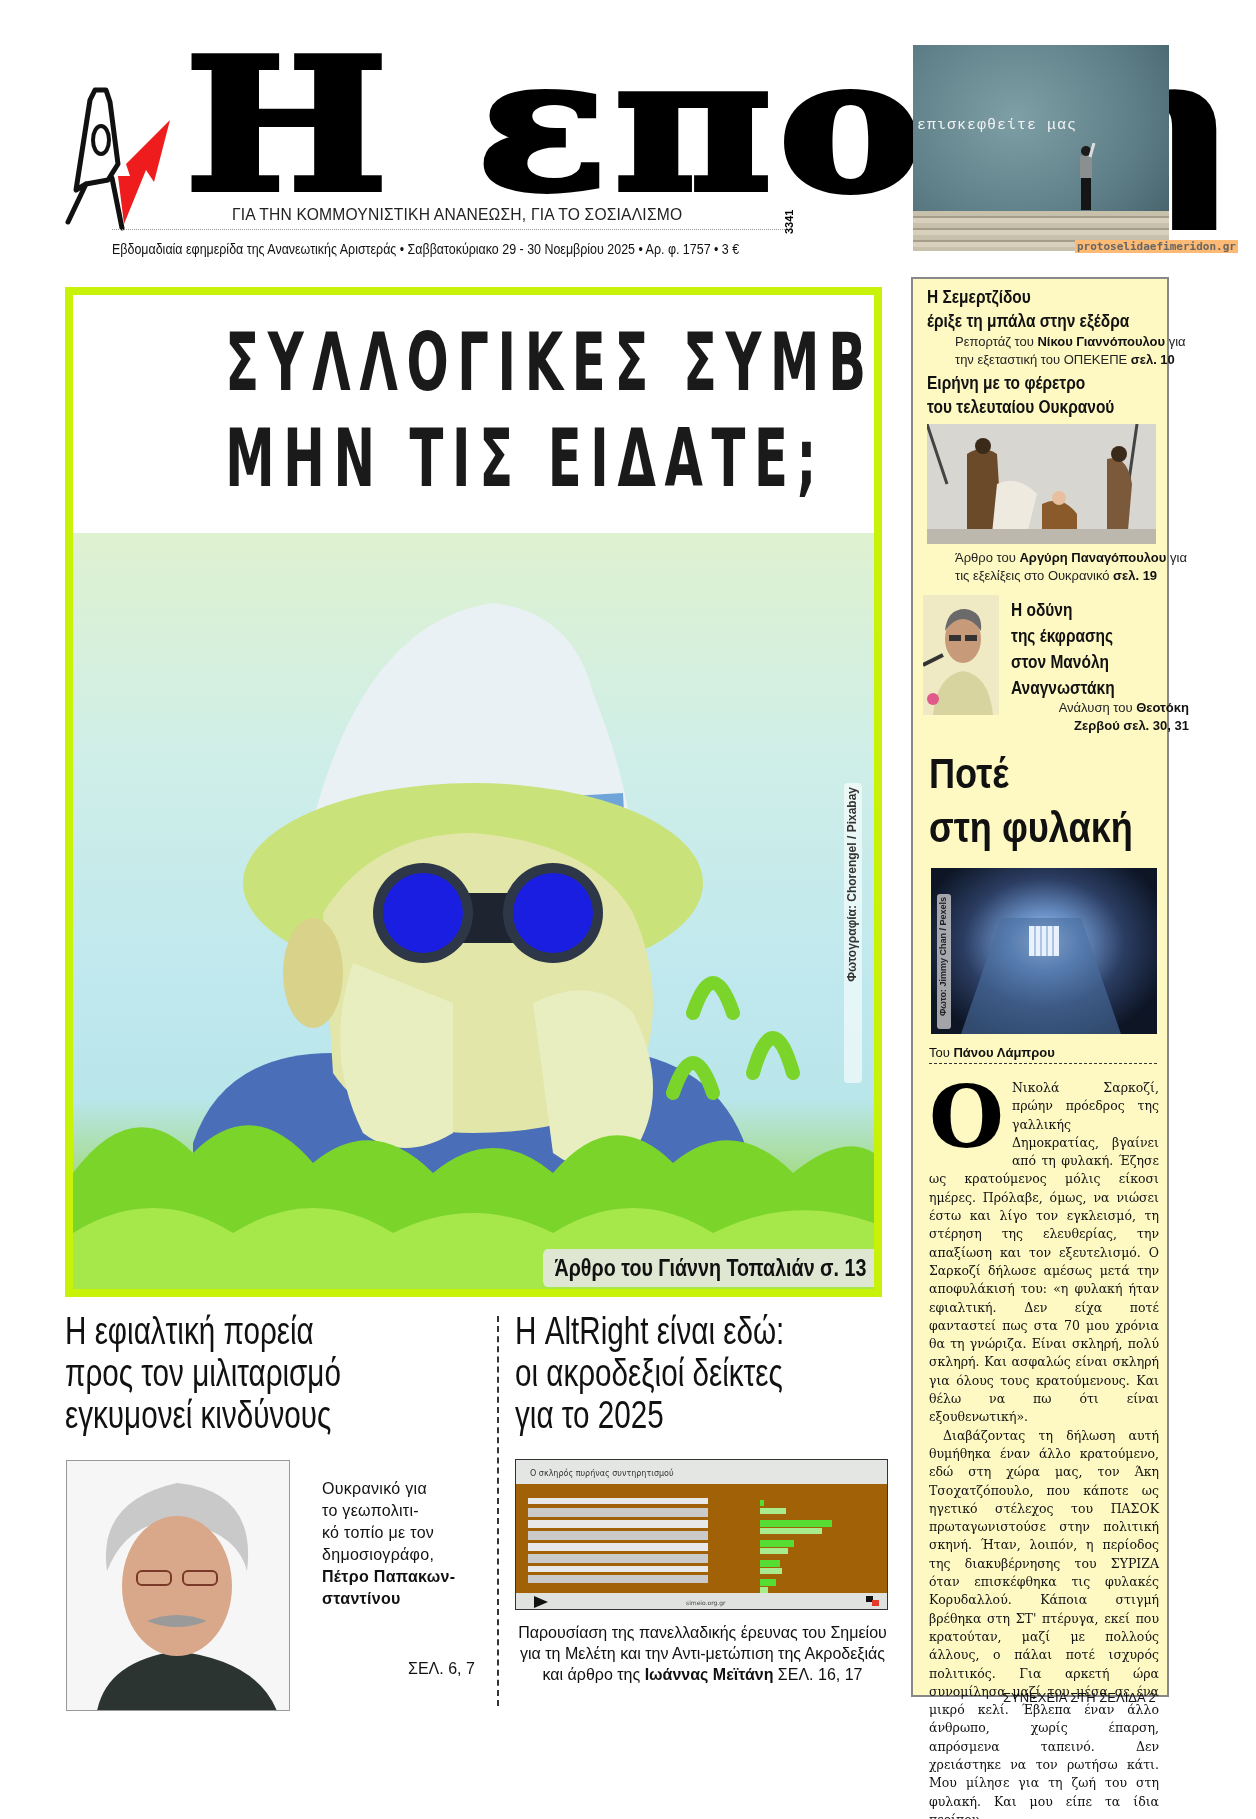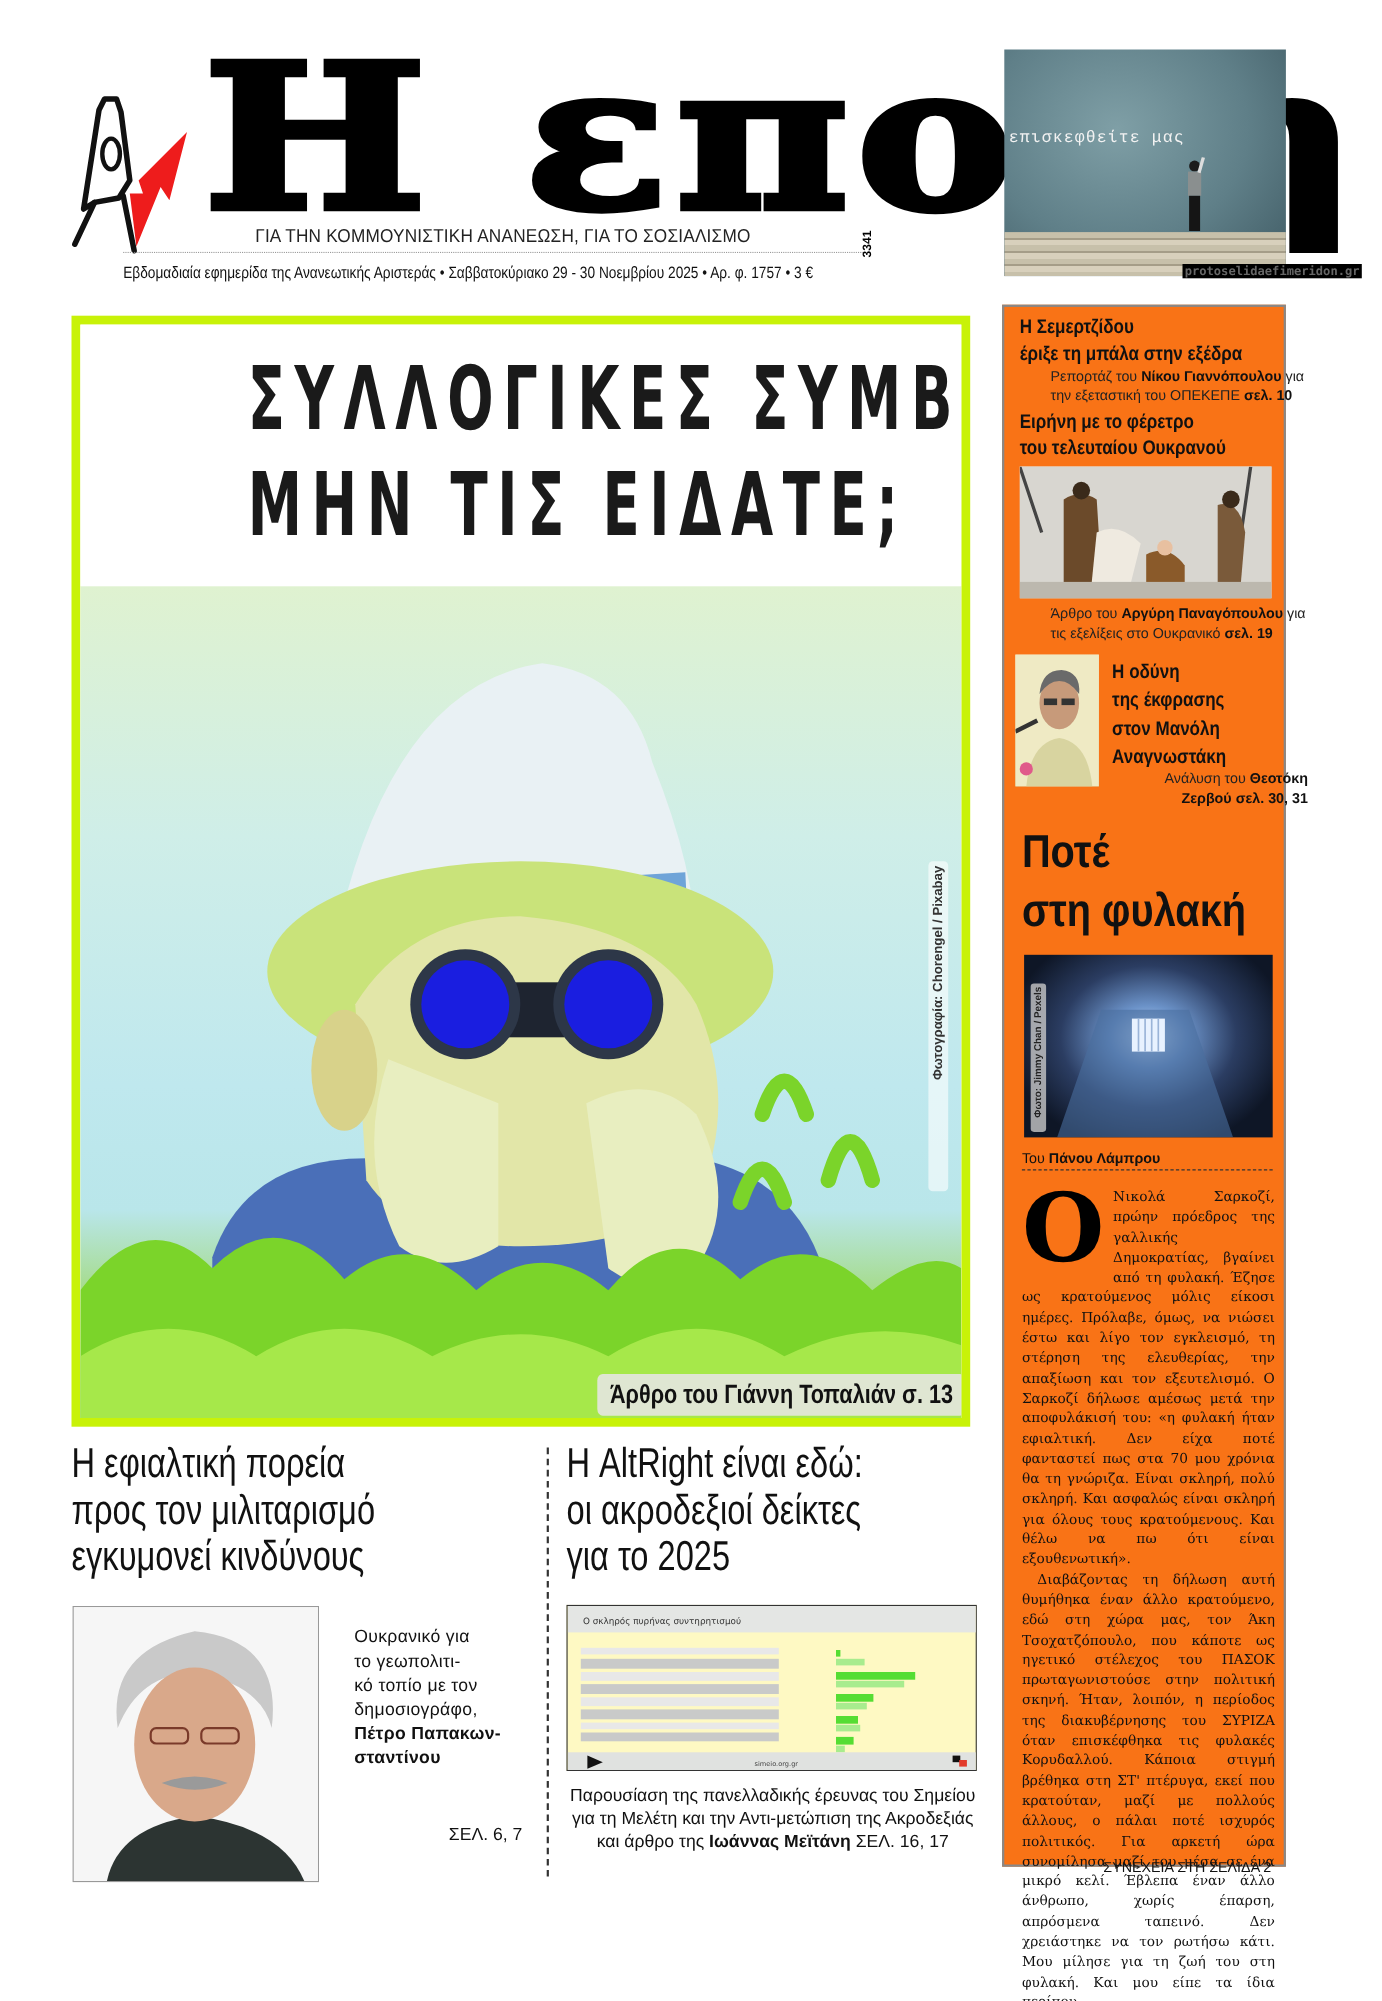--- a/index.html
+++ b/index.html
@@ -39,21 +39,21 @@
     left: 913px; top: 45px; width: 256px; height: 206px;
     background: radial-gradient(ellipse at 40% 35%, #7f9fa6 0%, #5f7f88 55%, #3f5a63 100%);
     overflow: hidden;
   }
   #ad-floor { left: 0; bottom: 0; width: 100%; height: 40px;
     background: repeating-linear-gradient(180deg, #c7c0aa 0 5px, #a59d88 5px 7px, #d8d0bc 7px 12px); }
   #ad-small { left: 4px; top: 72px; font-size: 15px; color: #f2f2f2; letter-spacing: 1px; font-family: Liberation Mono, monospace; }
   #ad-big { left: 12px; top: 92px; font-size: 46px; color: #ffffff; font-family: "DejaVu Sans", sans-serif; letter-spacing: -1px; }
   #ad-person { left: 162px; top: 98px; width: 22px; height: 70px; }
   #watermark {
-    left: 1075px; top: 240px; font-size: 11px; font-weight: bold; color: #666; background: #000000;
+    left: 1075px; top: 240px; font-size: 11px; font-weight: bold; color: #666; background: #fdba74;
     font-family: "DejaVu Sans Mono", monospace; letter-spacing: 0px; white-space: nowrap; padding: 0 2px;
   }
 
   
   #hero {
     left: 65px; top: 287px; width: 817px; height: 1010px;
     border: 8px solid #c8f208; background: #fff; overflow: hidden;
   }
   #hero-headline {
     position: absolute; left: 0; top: 0; width: 100%; height: 238px;
@@ -99,28 +99,28 @@
   #art1-desc b { font-weight: bold; }
   #art1-page { left: 408px; top: 1660px; font-size: 16px; color: #111; white-space: nowrap; }
   #col-divider { left: 497px; top: 1316px; width: 0; height: 390px; border-left: 2px dashed #333; }
 
   
   #art2-title {
     left: 515px; top: 1310px; width: 400px;
     font-size: 38px; line-height: 42px; color: #111; font-weight: 300;
     transform: scaleX(0.78); transform-origin: left top; white-space: nowrap;
   }
-  #art2-chart { left: 515px; top: 1459px; width: 373px; height: 151px; border: 1px solid #333; background: #fef9c3; overflow: hidden; }
+  #art2-chart { left: 515px; top: 1459px; width: 373px; height: 151px; border: 1px solid #333; background: #a16207; overflow: hidden; }
   #art2-desc {
     left: 510px; top: 1622px; width: 385px; text-align: center;
     font-size: 16px; line-height: 21px; color: #111;
   }
 
   
-  #sidebar { left: 911px; top: 277px; width: 258px; height: 1420px; border: 2px solid #888; background: #f97316; }
+  #sidebar { left: 911px; top: 277px; width: 258px; height: 1420px; border: 2px solid #888; background: #fef9c3; }
   .sb-h { position: absolute; left: 14px; font-weight: bold; font-size: 18px; line-height: 24px; color: #111;
           transform: scaleX(0.86); transform-origin: left top; white-space: nowrap; }
   .sb-p { position: absolute; left: 14px; width: 236px; font-size: 13px; line-height: 18px; color: #222; margin-left: 28px; }
   .sb-p b { color: #111; }
   #sb-h1 { top: 6px; }
   #sb-p1 { top: 54px; }
   #sb-h2 { top: 92px; }
   #sb-img1 { position: absolute; left: 14px; top: 145px; width: 229px; height: 120px; overflow: hidden;
     background: linear-gradient(180deg, #e6e6e2 0%, #d6d4cc 60%, #cfcac0 100%); }
   #sb-p2 { top: 270px; }

